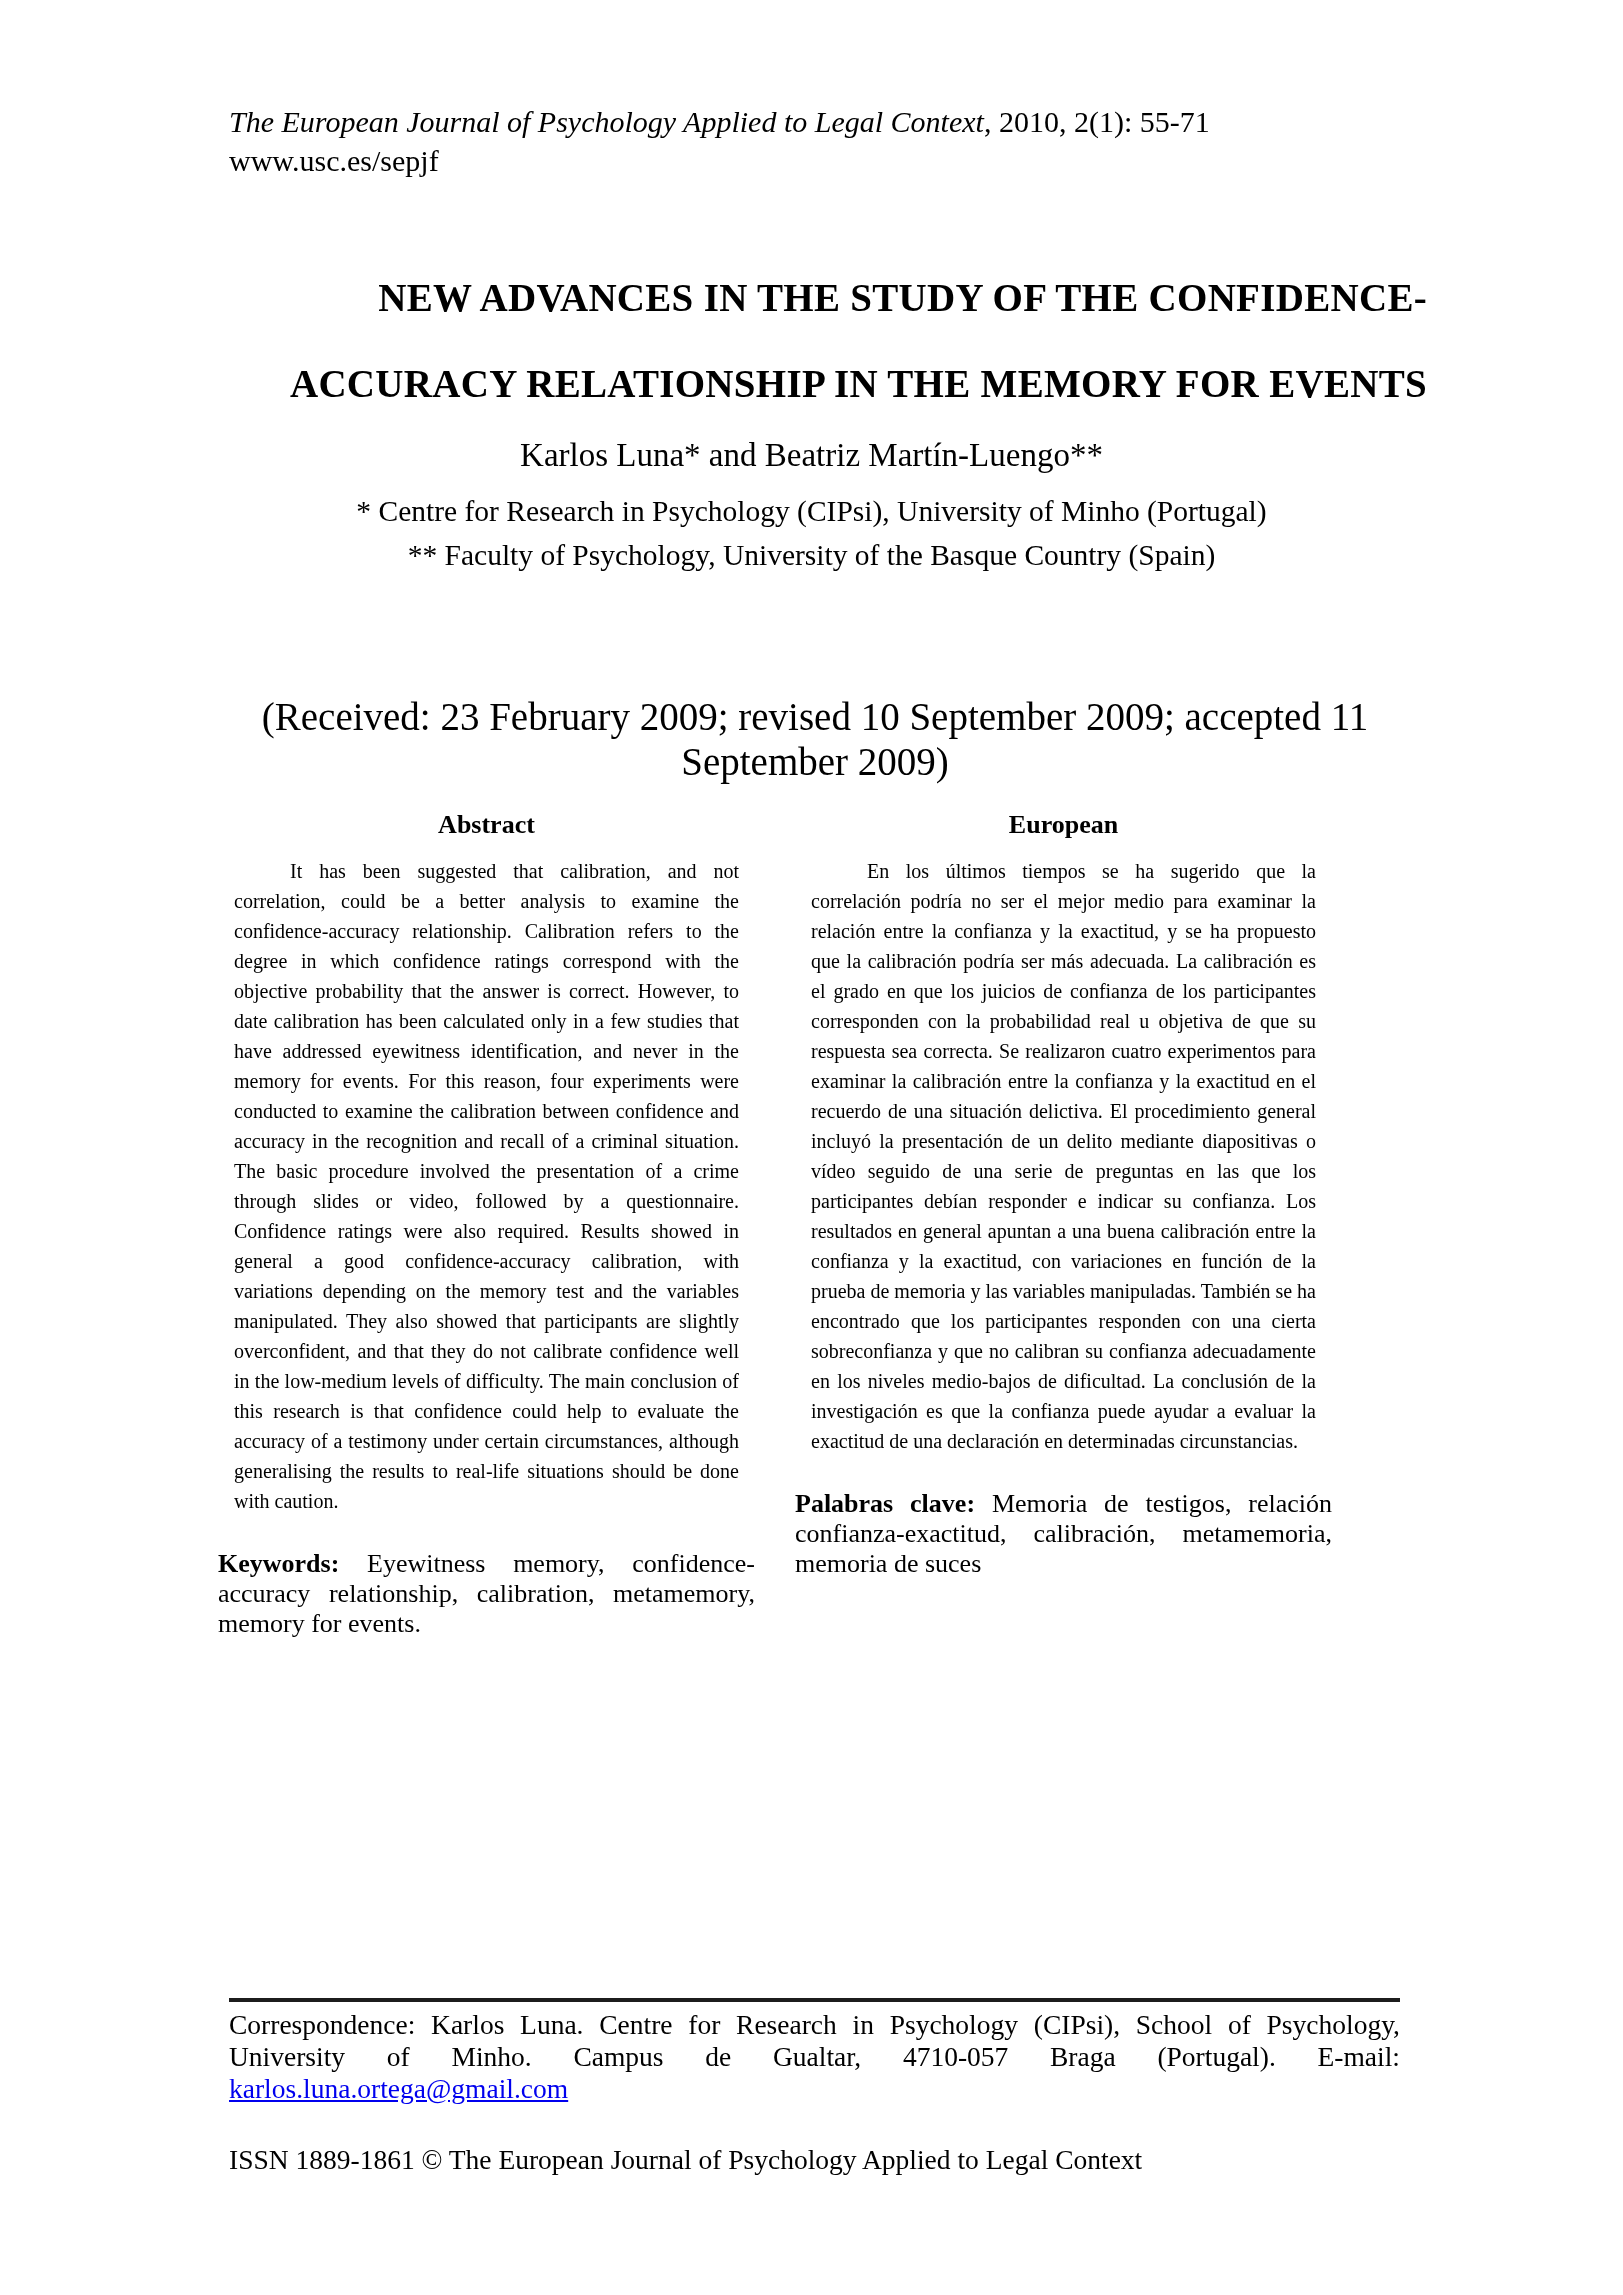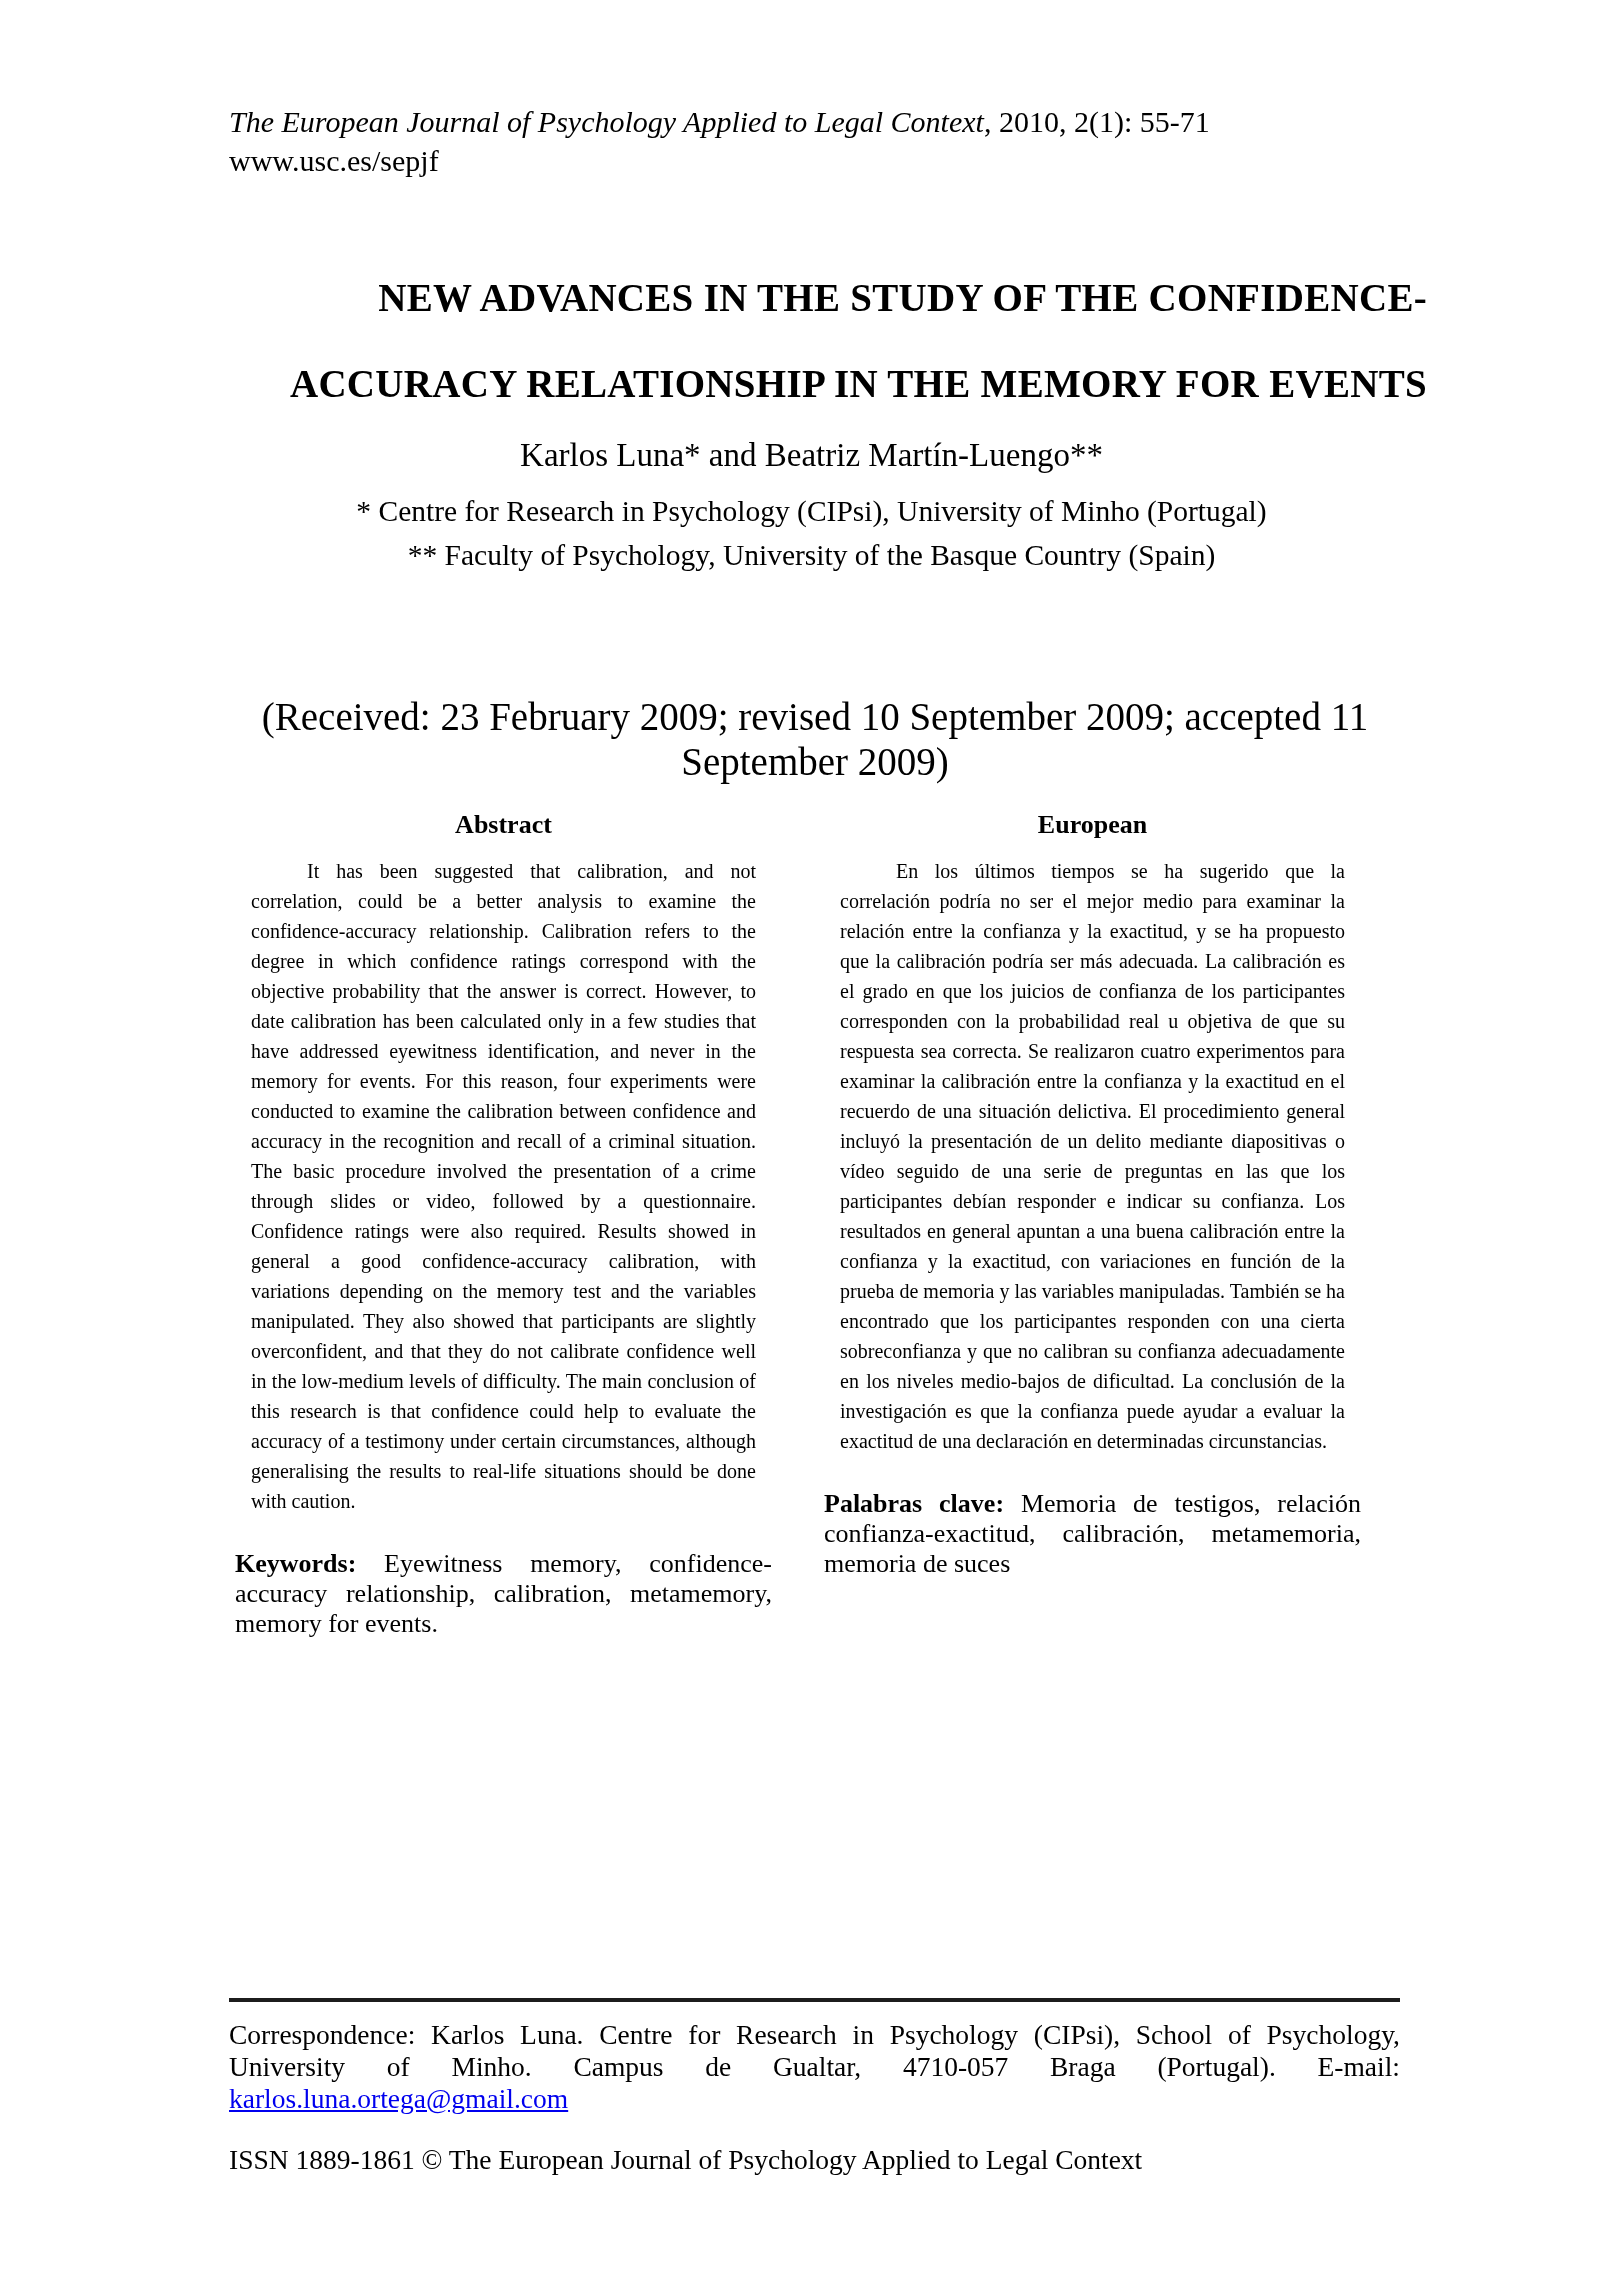--- a/index.html
+++ b/index.html
@@ -44,22 +44,22 @@
     top: 539px; left: 229px; width: 1165px;
     font-size: 29.5px; text-align: center;
   }
 
   .received-line {
     top: 694px; left: 229px; width: 1172px;
     font-size: 39px; text-align: center;
   }
 
   .columns {
-    top: 810px; left: 235px; width: 1165px;
-    display: flex; gap: 52px;
+    top: 810px; left: 218px; width: 1165px;
+    display: flex; gap: 40px;
   }
   .col { width: 537px; }
   .col-heading {
     font-size: 26px; font-weight: bold;
     text-align: center; line-height: 30px;
     margin: 0 0 6.5px 0;
   }
   .col-body {
     font-size: 20px; line-height: 30px;
     text-align: justify; margin: 16px;
@@ -72,21 +72,20 @@
   .kw-label { font-weight: bold; }
 
   .footer-rule {
     top: 1998px; left: 229px; width: 1171px;
     height: 3.9px; background: #1c1c1c;
   }
   .correspondence {
     top: 2009px; left: 229px; width: 1171px;
     font-size: 27.5px; line-height: 32px;
     text-align: justify;
-    margin-top: 10px;
   }
   .email-link { text-decoration: underline; cursor: pointer; }
   .issn-line {
     top: 2144px; left: 229px; width: 1171px;
     font-size: 27.5px; text-align: left;
   }
 </style>
 </head>
 <body>
 

